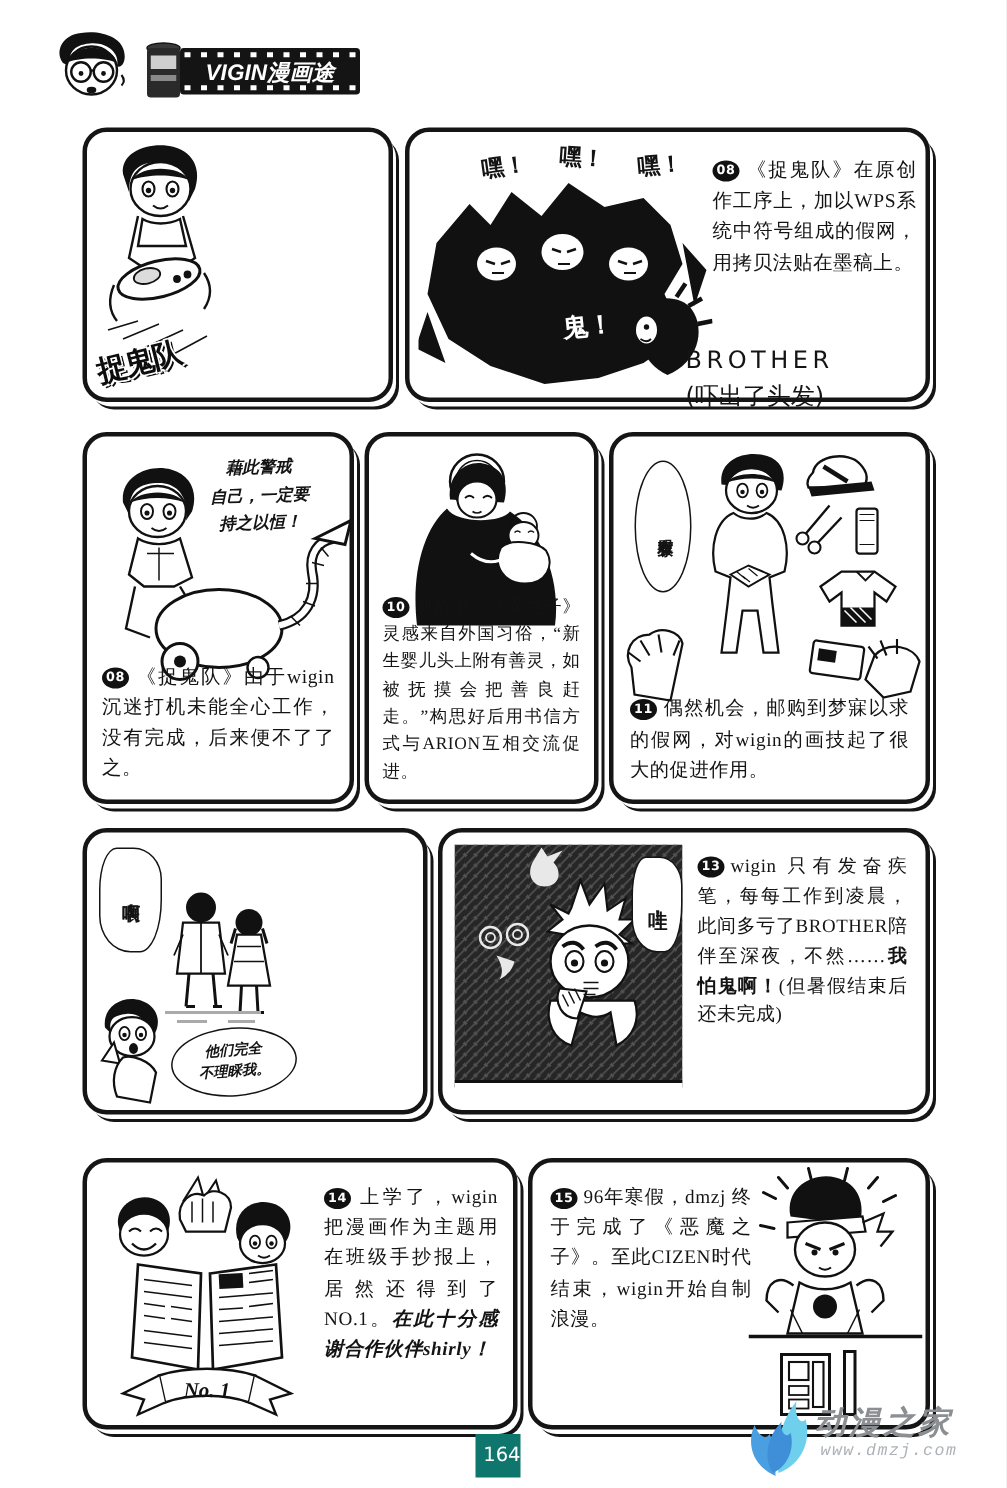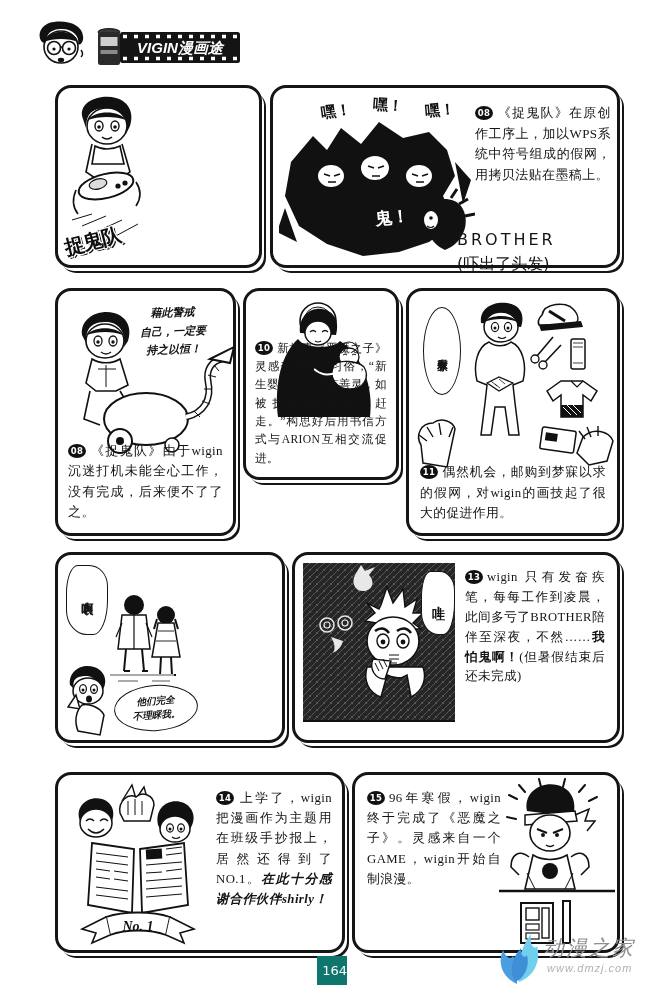--- a/index.html
+++ b/index.html
@@ -28,22 +28,22 @@
   .caption .cap-name{letter-spacing:3px;}
   .zgd-logo{position:absolute;font-weight:900;font-size:20px;letter-spacing:-1px;
             transform:rotate(-14deg);color:#0d0d0d;
             text-shadow:-1px -1px 0 #fff,1px -1px 0 #fff,-1px 1px 0 #fff,1px 1px 0 #fff,2px 2px 0 #0d0d0d;}
   
   .pagenum{position:absolute;left:317px;top:956px;width:30px;height:29px;background:#0f766e;
            color:#fff;font:13px/29px "DejaVu Sans",sans-serif;text-align:right;}
   .wm{position:absolute;right:8px;bottom:6px;width:170px;height:58px;}
   .wm-flame{position:absolute;left:0;top:0;width:48px;height:58px;}
   .wm-title{position:absolute;left:50px;top:6px;font-family:"Liberation Sans",sans-serif;
-            font-weight:normal;font-style:italic;font-size:21px;letter-spacing:2px;color:#8b8e92;}
-  .wm-url{position:absolute;left:54px;top:34px;font-family:Liberation Sans, sans-serif;
+            font-weight:bold;font-style:italic;font-size:21px;letter-spacing:2px;color:#8b8e92;}
+  .wm-url{position:absolute;left:54px;top:34px;font-family:Liberation Mono, monospace;
           font-style:italic;font-size:11px;letter-spacing:1px;color:#aeb2b6;}
   svg{display:block;}
 </style>
 </head>
 <body>
 
 <div class="page">
 
   <svg class="hdr-face" viewBox="0 0 54 48">
     <path d="M8,22 C2,14 8,3 20,2 C34,0 48,5 49,16 C50,22 46,26 44,24 C46,16 38,8 26,9 C14,10 12,16 12,24 Z" fill="#111"></path>
@@ -145,21 +145,21 @@
       <path d="M124,110 C142,106 150,92 146,74 C144,62 150,54 160,52" stroke="#111" stroke-width="7" fill="none"></path>
       <path d="M124,110 C142,106 150,92 146,74 C144,62 150,54 160,52" stroke="#fff" stroke-width="4" fill="none"></path>
       <path d="M132,104 l6,6 M140,94 l8,3 M142,82 l8,0 M146,68 l8,2 M152,58 l5,6" stroke="#111" stroke-width="1"></path>
       <path d="M148,52 L172,40 L168,56 Z" fill="#fff" stroke="#111" stroke-width="2"></path>
     </svg>
     <div class="ptext" style="left:10px;right:10px;bottom:10px;font-size:13px;">
       <span class="num">08</span><span>《捉鬼队》由于wigin沉迷打机未能全心工作，没有完成，后来便不了了之。</span>
     </div>
   </div>
 
-  <div class="panel" style="left:243px;top:288px;width:156px;height:192px;">
+  <div class="panel" style="left:243px;top:288px;width:156px;height:248px;">
     <svg style="position:absolute;left:8px;top:8px;" width="138" height="124" viewBox="0 0 138 124">
       <circle cx="64" cy="22" r="18" fill="none" stroke="#111" stroke-width="1.6"></circle>
       <circle cx="64" cy="22" r="14" fill="none" stroke="#111" stroke-width="1"></circle>
       <path d="M46,34 C44,16 58,8 68,10 C80,12 86,22 82,36 Z" fill="#111"></path>
       <ellipse cx="64" cy="34" rx="13" ry="12" fill="#fff" stroke="#111" stroke-width="1.4"></ellipse>
       <path d="M56,33 q3,-3 6,0 M68,33 q3,-3 6,0" stroke="#111" stroke-width="1.2" fill="none"></path>
       <path d="M61,42 q3,2 6,0" stroke="#111" stroke-width="1.1" fill="none"></path>
       <path d="M44,40 C28,54 20,84 24,118 L116,118 C120,88 108,56 86,42 C80,50 50,50 44,40 Z" fill="#111"></path>
       <circle cx="95" cy="52" r="9" fill="none" stroke="#111" stroke-width="1.2"></circle>
       <ellipse cx="95" cy="58" rx="10" ry="9" fill="#fff" stroke="#111" stroke-width="1.3"></ellipse>
@@ -307,21 +307,21 @@
       <path d="M44,138 L20,150 L34,154 L30,164 L48,156 M108,138 L132,150 L118,154 L122,164 L104,156" fill="#fff" stroke="#111" stroke-width="1.6"></path>
       <text x="76" y="152" text-anchor="middle" font-family="Liberation Serif, serif" font-style="italic" font-weight="bold" font-size="14" fill="#111">No. 1</text>
     </svg>
     <div class="ptext" style="left:158px;top:13px;right:10px;font-size:12.8px;">
       <span class="num">14</span><span>上学了，wigin把漫画作为主题用在班级手抄报上，居然还得到了NO.1。</span><span class="emph">在此十分感谢合作伙伴shirly！</span>
     </div>
   </div>
 
   <div class="panel" style="left:352px;top:772px;width:268px;height:181px;">
     <div class="ptext" style="left:12px;top:13px;width:134px;font-size:12.8px;">
-      <span class="num">15</span><span>96年寒假，wigin 终于完成了《恶魔之子》。灵感来自一个GAME，wigin开始自制浪漫。</span>
+      <span class="num">15</span><span>96年寒假，dmzj 终于完成了《恶魔之子》。至此CIZEN时代结束，wigin开始自制浪漫。</span>
     </div>
     <svg style="position:absolute;right:2px;top:2px;" width="116" height="172" viewBox="0 0 116 172">
       <path d="M10,18 l8,4 M20,8 l6,7 M40,2 l2,8 M66,2 l-2,8 M86,8 l-6,7 M98,20 l-8,4 M8,40 l9,2" stroke="#111" stroke-width="2" fill="none" stroke-linecap="round"></path>
       <path d="M28,34 C24,14 44,4 58,8 C74,12 78,26 74,40 Z" fill="#111"></path>
       <path d="M26,38 L76,34 L78,44 L26,48 Z" fill="#fff" stroke="#111" stroke-width="1.5"></path>
       <path d="M76,38 l14,-6 l-4,12 l10,0 l-8,10" fill="none" stroke="#111" stroke-width="1.5"></path>
       <ellipse cx="51" cy="56" rx="20" ry="18" fill="#fff" stroke="#111" stroke-width="1.6"></ellipse>
       <path d="M38,52 l10,4 M64,52 l-10,4" stroke="#111" stroke-width="2"></path>
       <circle cx="44" cy="58" r="2" fill="#111"></circle>
         <circle cx="58" cy="58" r="2" fill="#111"></circle>

